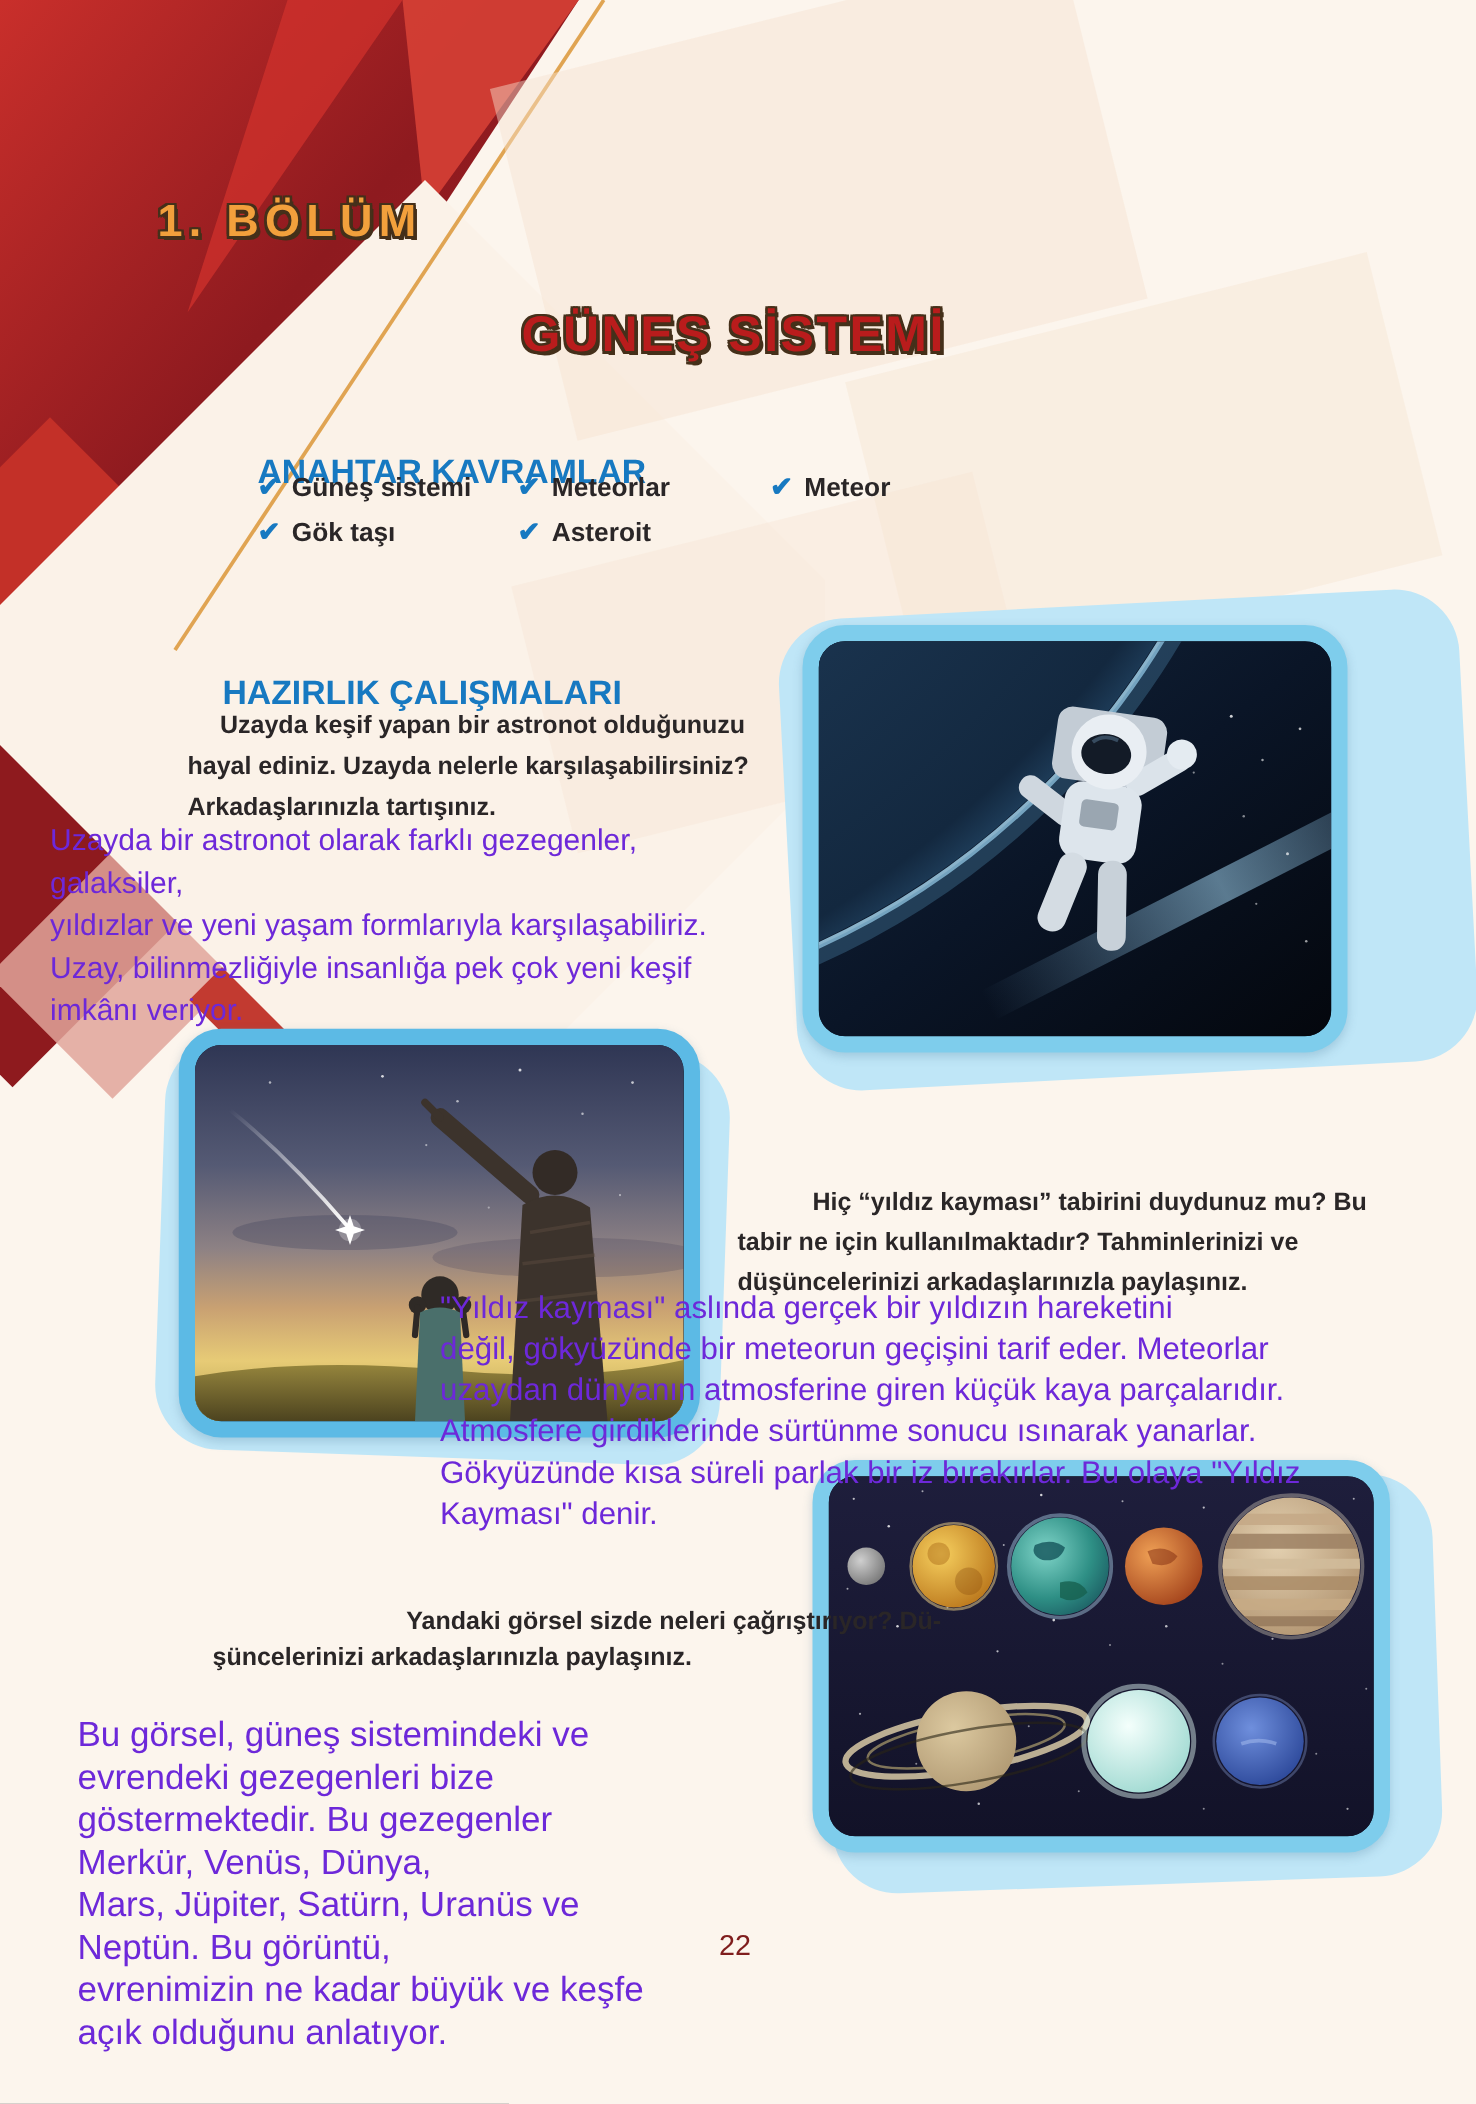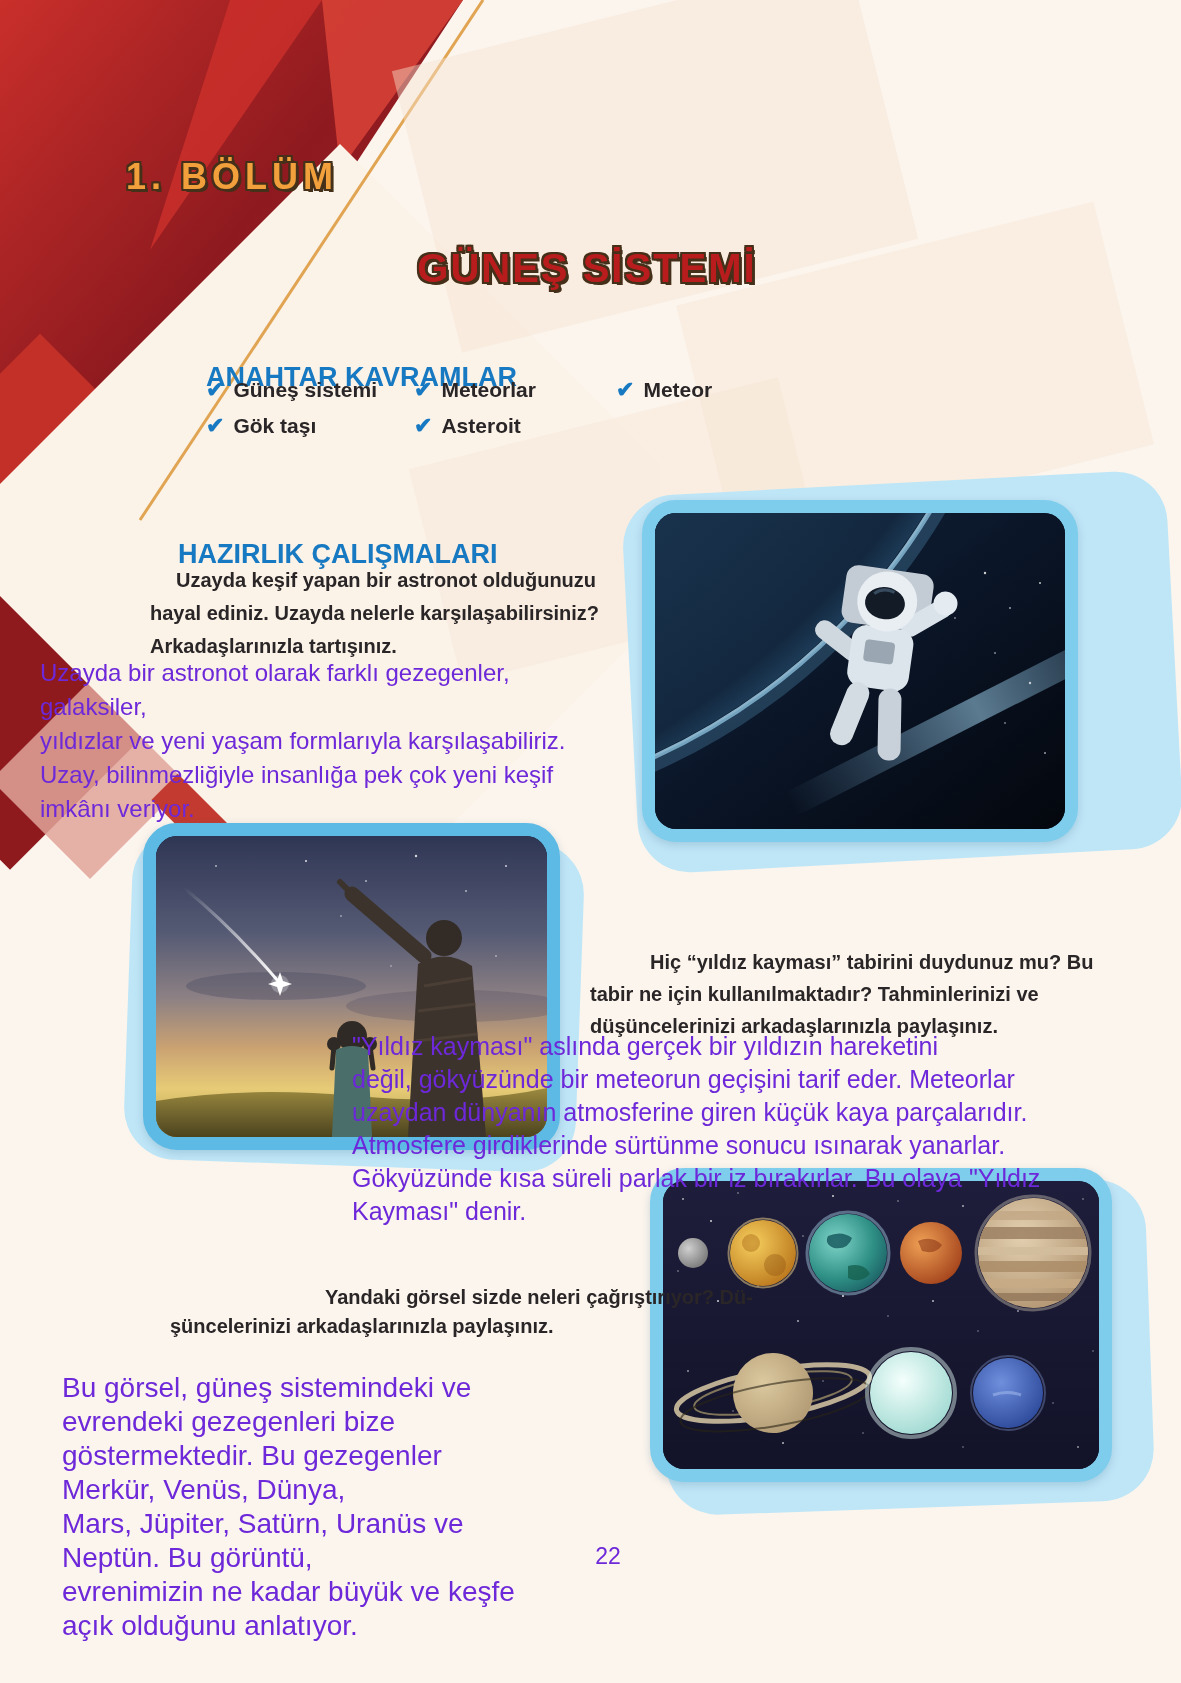--- a/index.html
+++ b/index.html
@@ -29,22 +29,22 @@
   .kc-item .check{color:#1779c1; font-size:22px;}
   .question{position:absolute; z-index:2; color:#2a2627; font-weight:bold;
     white-space:pre-line; text-align:left;}
   .q1{left:150px; top:564px; width:520px; font-size:20px; line-height:33px; text-indent:26px;}
   .q2{left:590px; top:946px; width:510px; font-size:20px; line-height:32px; text-indent:60px;}
   .q3{left:145px; top:1283px; width:620px; font-size:20px; line-height:29px; text-indent:155px;margin-left:25px;}
   .answer{position:absolute; z-index:3; color:#6d28d9; white-space:pre-line;}
   .a1{left:40px;  top:656px;  width:640px; font-size:24px; line-height:34px;}
   .a2{left:352px; top:1030px; width:760px; font-size:25px; line-height:33px;}
   .a3{left:62px;  top:1371px; width:600px; font-size:28px; line-height:34px;}
-  .page-number{position:absolute; left:568px; top:1543px; width:80px; z-index:2;
-    text-align:center; font-size:23px; color:#6d28d9;}
+  .page-number{position:absolute; left:548px; top:1543px; width:80px; z-index:2;
+    text-align:center; font-size:23px; color:#7f1d1d;}
 
   
   .figure-blob{position:absolute; background:#bfe6f7; border-radius:52px; z-index:1;}
   .figure{position:absolute; z-index:1; border:13px solid #7ecdec; border-radius:34px;
     overflow:hidden; background:#0a0f1e; box-shadow:0 3px 8px rgba(70,120,150,.25);}
   .figure svg{display:block;}
 </style>
 </head>
 <body>
 

